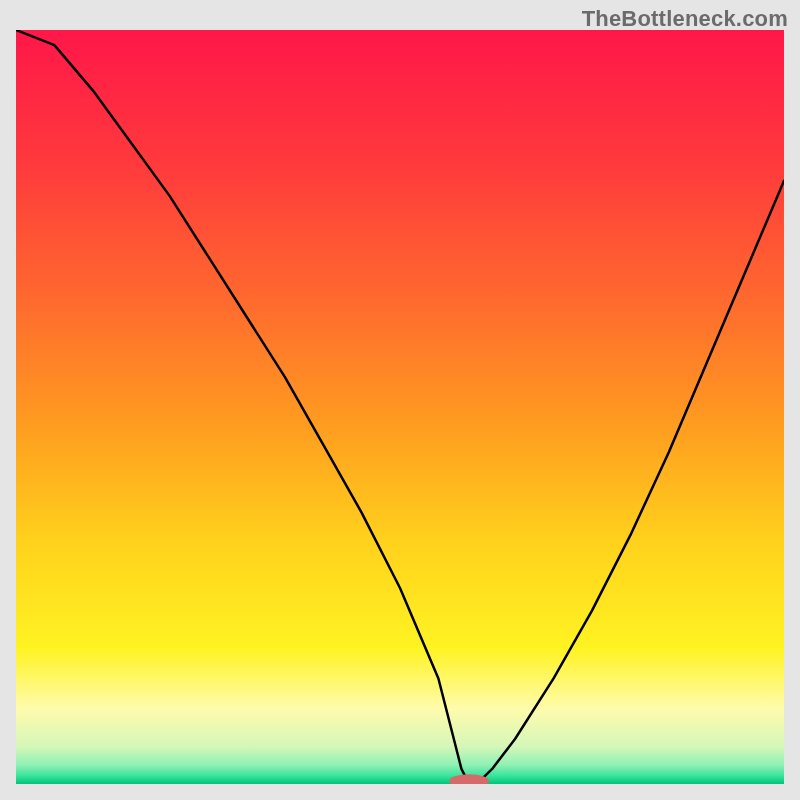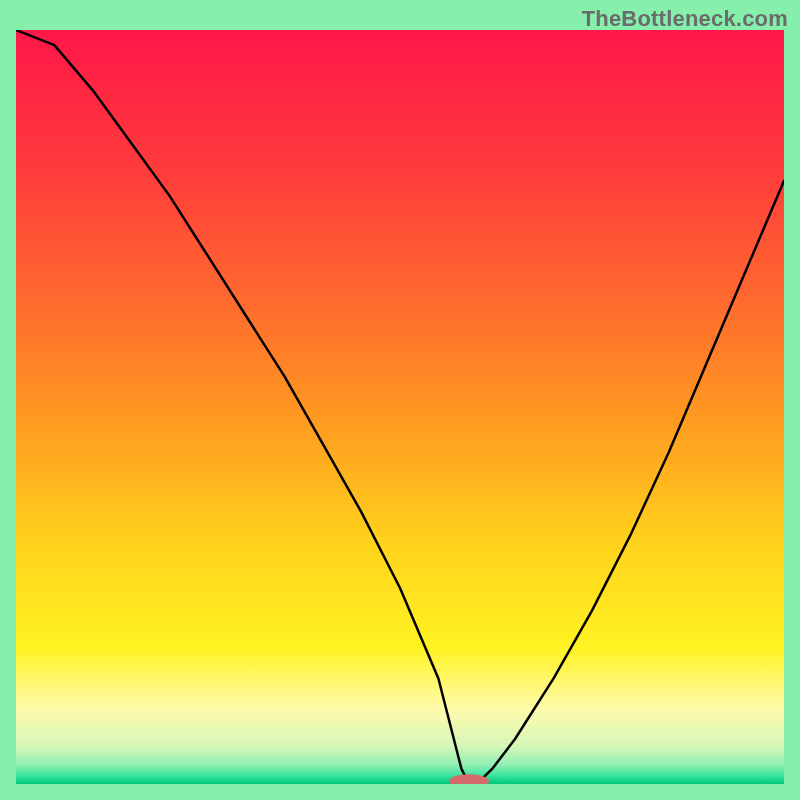--- a/index.html
+++ b/index.html
@@ -8,21 +8,21 @@
     width: 800px;
     height: 800px;
     background: #000;
     font-family: Arial, Helvetica, sans-serif;
     overflow: hidden;
   }
   .outer {
     position: relative;
     width: 800px;
     height: 800px;
-    background: #86efac;
+    background: #e5e5e5;
   }
   .credit {
     position: absolute;
     top: 6px;
     right: 12px;
     font-size: 22px;
     font-weight: 600;
     color: #6b6b6b;
     letter-spacing: 0.2px;
     z-index: 5;

